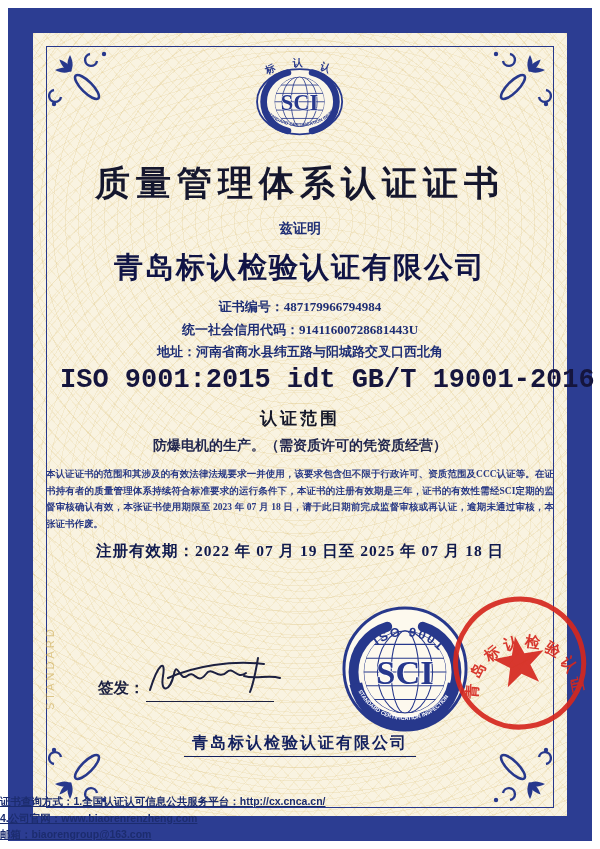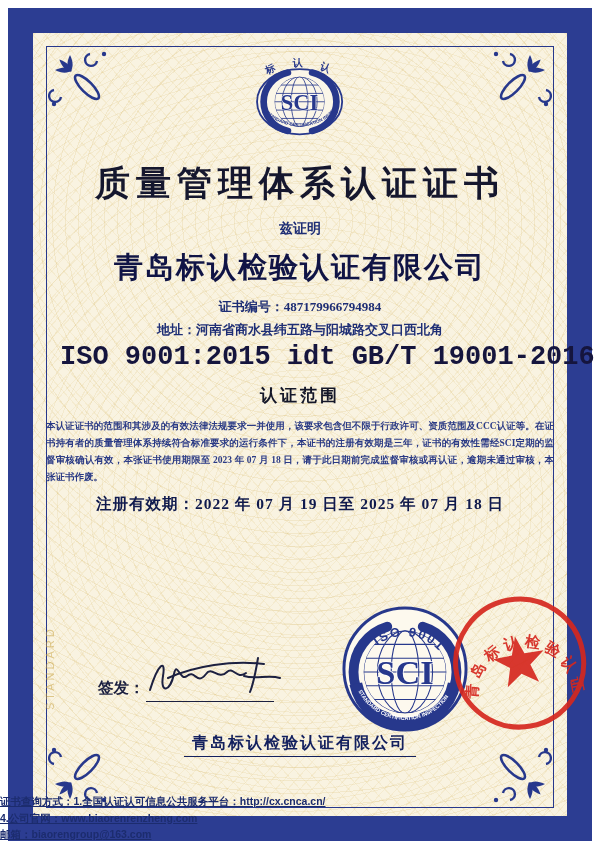--- a/index.html
+++ b/index.html
@@ -150,23 +150,25 @@
       <text x="75" y="72" text-anchor="middle" font-size="27" font-weight="bold" fill="#27388c" stroke="#ffffff" stroke-width="1" paint-order="stroke">SCI</text>
       <text font-size="5.4" font-weight="bold" fill="#27388c" font-family="'Liberation Sans',sans-serif">
         <textPath href="#arcTopEn" startOffset="2">STANDARD CERTIFICATION INSPECTION</textPath>
       </text>
     </svg>
 
     <div class="title">质量管理体系认证证书</div>
     <div class="certify">兹证明</div>
     <div class="company">青岛标认检验认证有限公司</div>
     <div class="certline first">证书编号：487179966794984</div>
+    <div class="certline">统一社会信用代码：91411600728681443U</div>
     <div class="certline">地址：河南省商水县纬五路与阳城路交叉口西北角</div>
     <div class="standard">ISO 9001:2015 idt GB/T 19001-2016</div>
     <div class="scopetitle">认证范围</div>
+    <div class="scopetext">防爆电机的生产。（需资质许可的凭资质经营）</div>
     <div class="fineprint">本认证证书的范围和其涉及的有效法律法规要求一并使用，该要求包含但不限于行政许可、资质范围及CCC认证等。在证书持有者的质量管理体系持续符合标准要求的运行条件下，本证书的注册有效期是三年，证书的有效性需经SCI定期的监督审核确认有效，本张证书使用期限至 2023 年 07 月 18 日，请于此日期前完成监督审核或再认证，逾期未通过审核，本张证书作废。</div>
     <div class="validity">注册有效期：2022 年 07 月 19 日至 2025 年 07 月 18 日</div>
   </div>
 
   <div class="abs signlabel">签发：</div>
   <svg class="abs sig" width="148" height="54" viewBox="0 0 148 54">
     <g fill="none" stroke="#1c2040" stroke-width="2" stroke-linecap="round">
       <path d="M10,42 C18,16 26,10 23,28 C20,46 30,44 34,26 C37,12 40,34 47,28 C55,21 57,38 66,26 C72,17 78,33 87,24 C93,18 97,32 106,25"></path>
       <path d="M28,30 C55,18 92,12 124,16"></path>
       <path d="M104,28 C116,32 128,26 140,30"></path>

